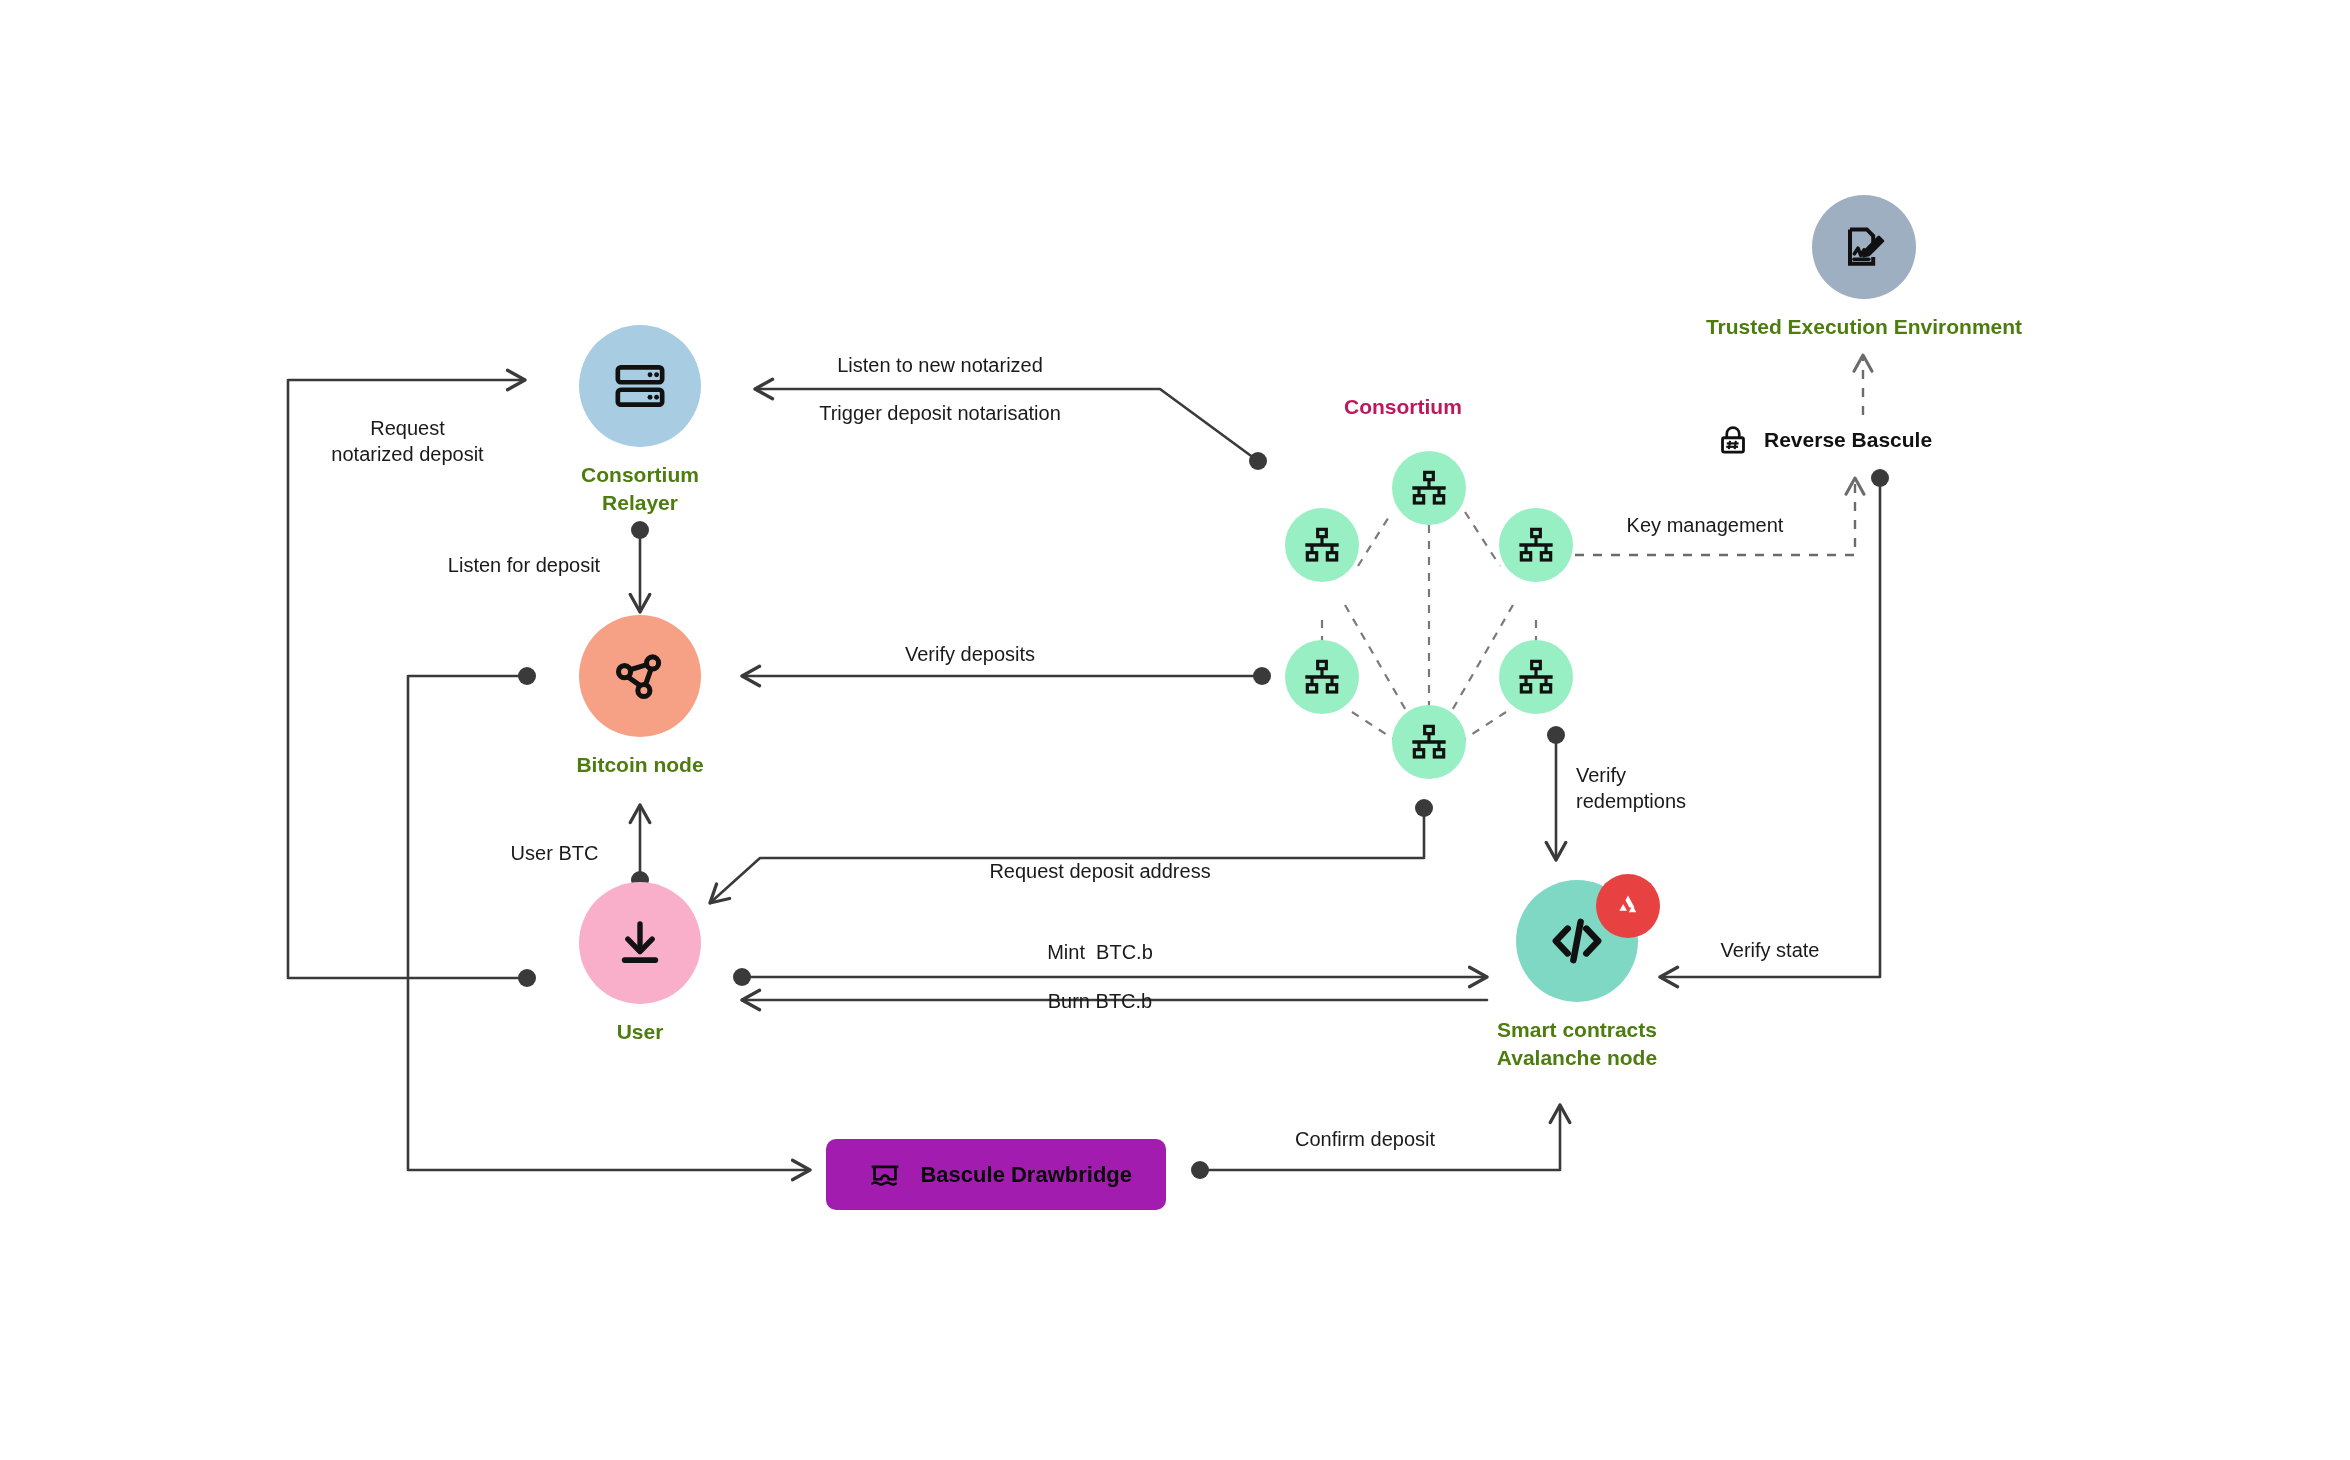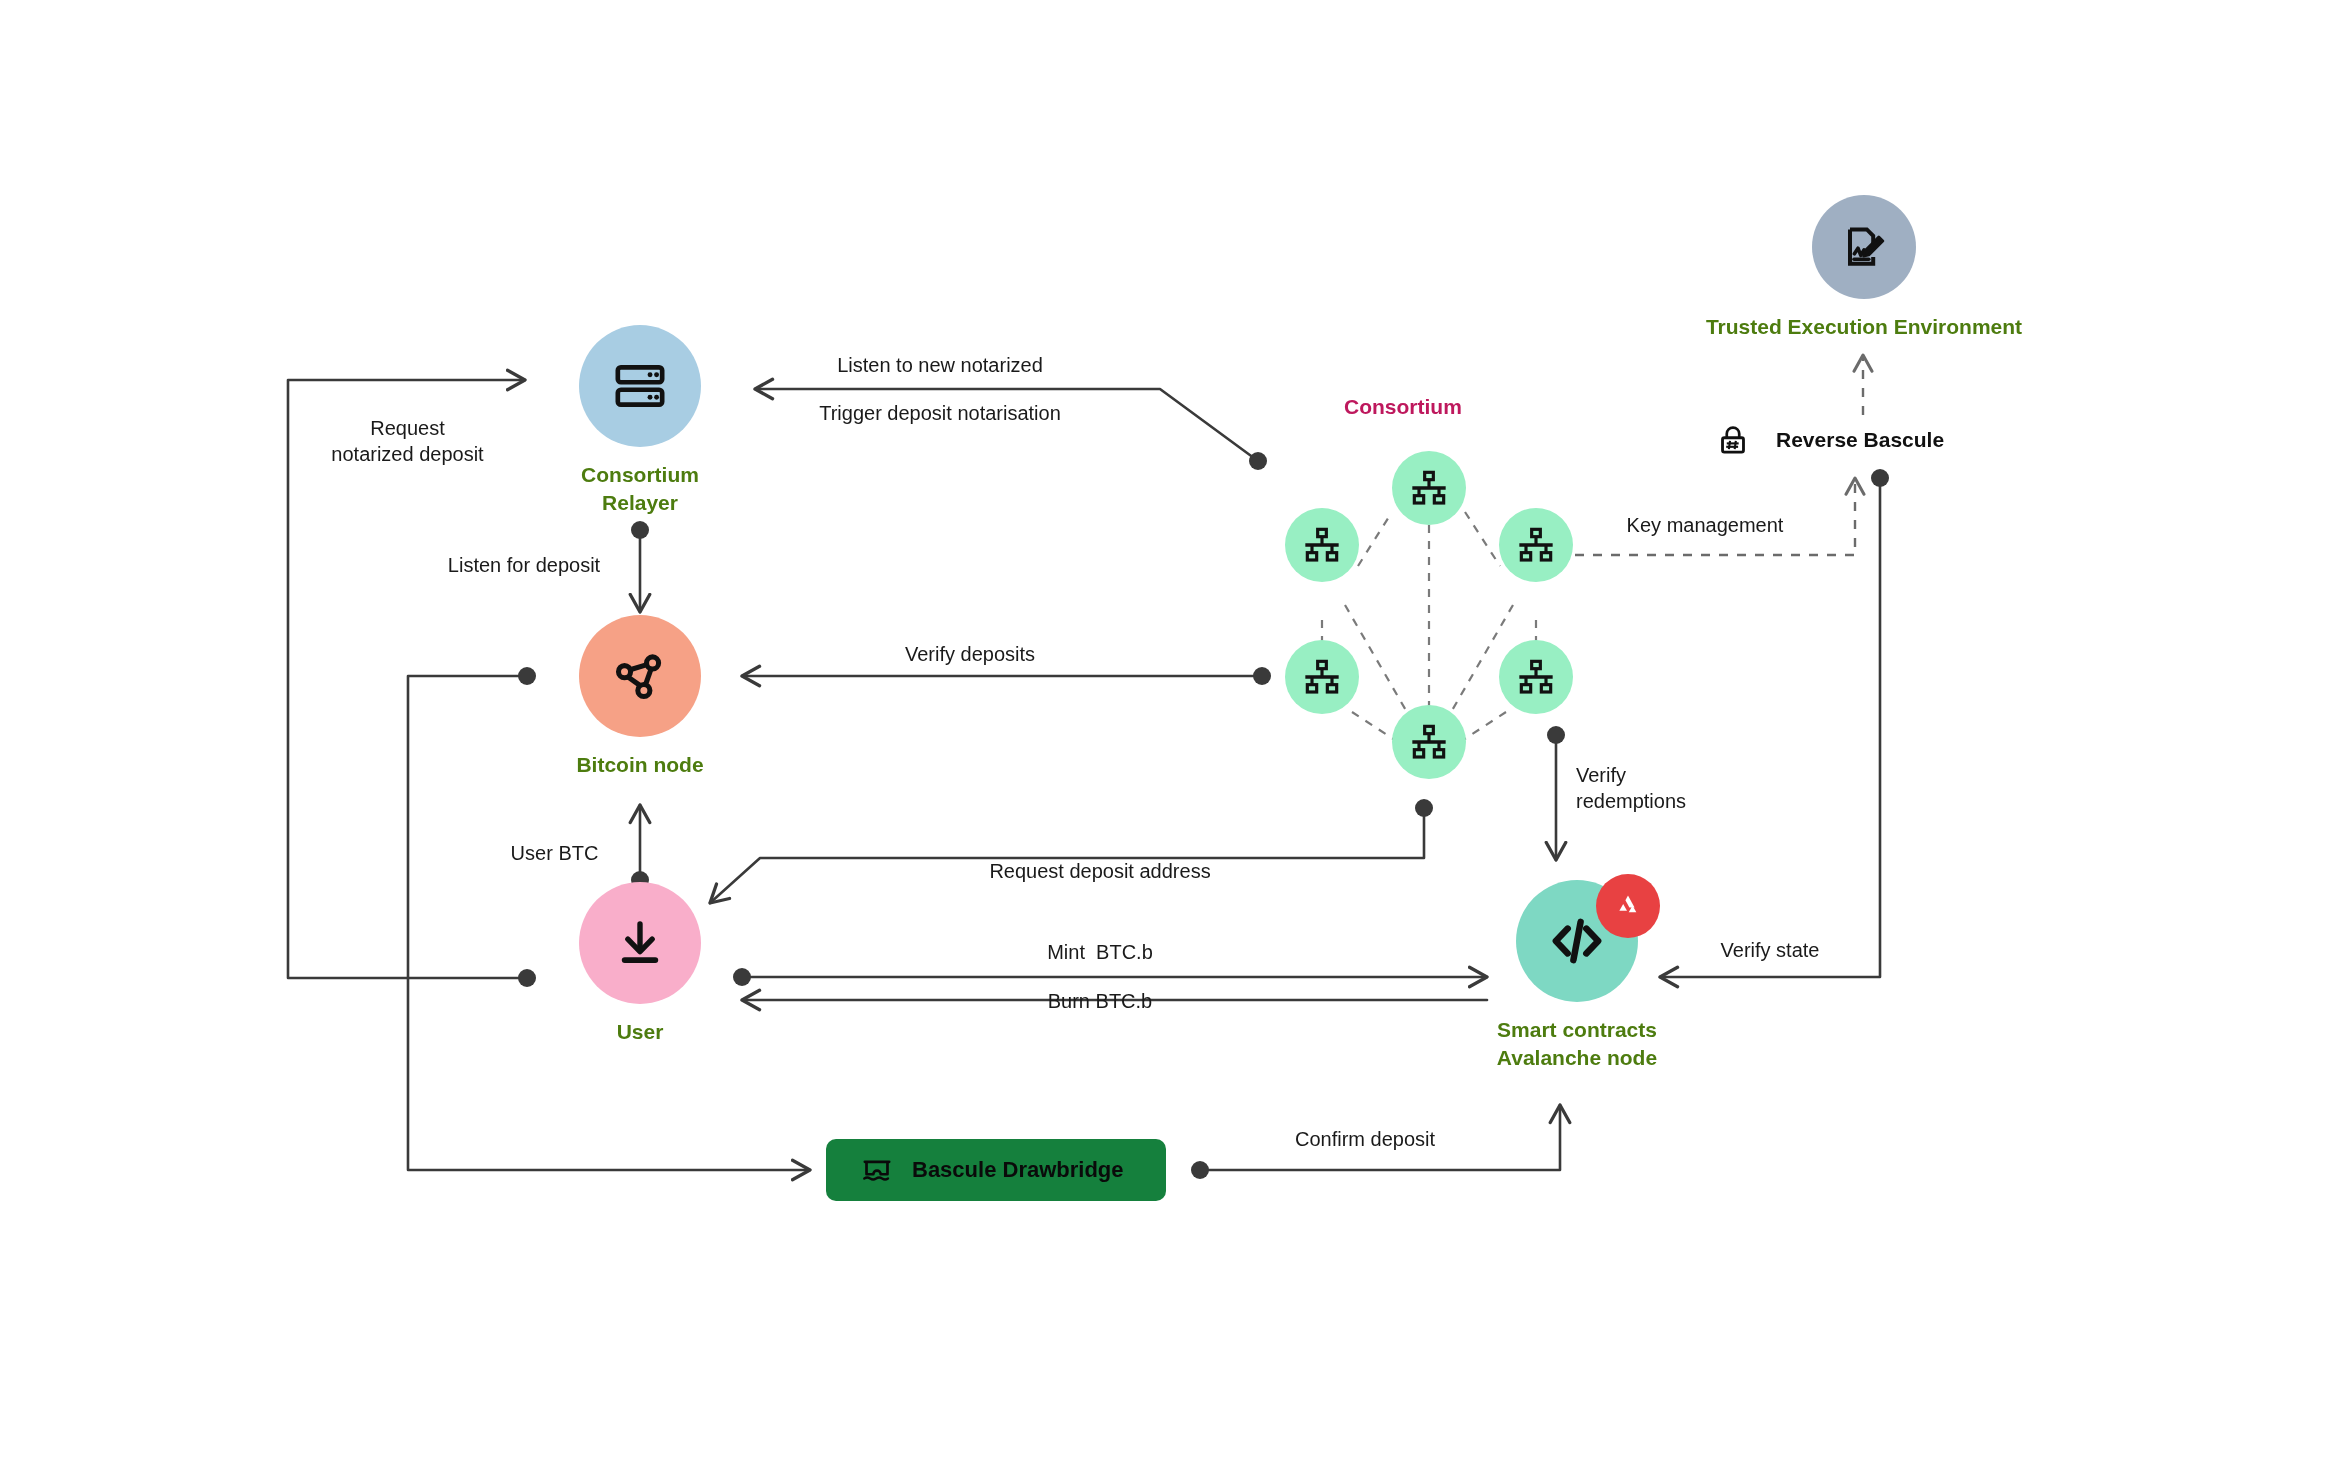--- a/index.html
+++ b/index.html
@@ -62,42 +62,43 @@
     color: #1a1a1a;
     line-height: 1.3;
     white-space: pre-line;
     text-align: center;
   }
   .edge-label.left {
     text-align: left;
   }
   .btn-drawbridge {
     position: absolute;
-    background: #15803d;
+    background: #a21caf;
     border-radius: 10px;
     display: flex;
     align-items: center;
     gap: 18px;
     padding: 0 34px;
-    height: 62px;
+    height: 71px;
     box-sizing: border-box;
     cursor: pointer;
     border: none;
+    justify-content: flex-end;
   }
   .btn-drawbridge .btn-text {
     font-size: 22px;
     font-weight: 700;
     color: #0a0a0a;
     white-space: nowrap;
   }
   .small-inline {
     position: absolute;
     display: flex;
     align-items: center;
-    gap: 26px;
+    gap: 14px;
   }
   .small-inline .si-text {
     font-size: 21px;
     font-weight: 700;
     color: #111111;
     white-space: nowrap;
   }
   .avax-badge {
     position: absolute;
     width: 64px;

